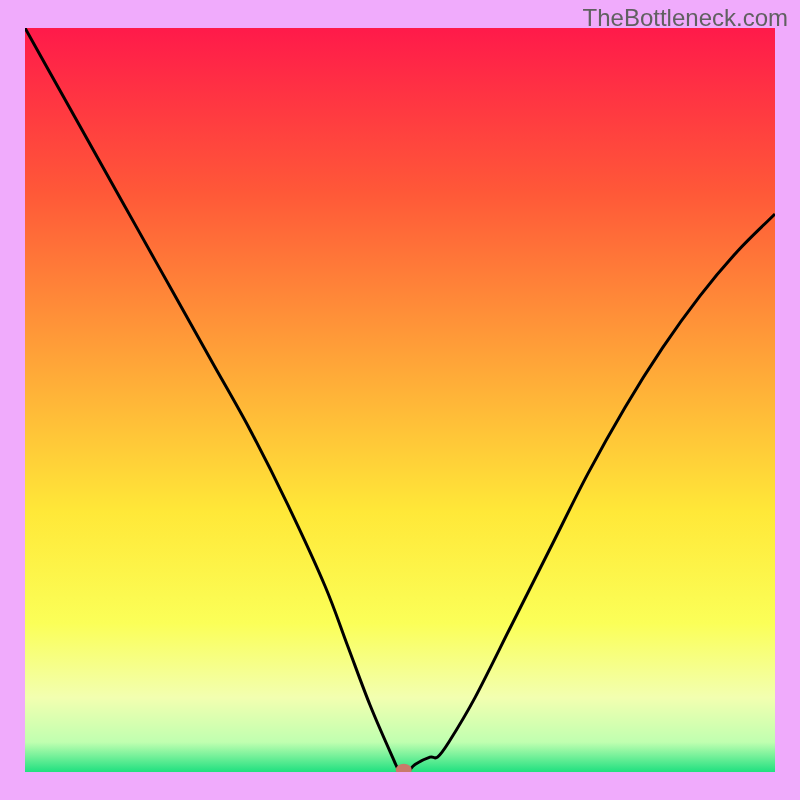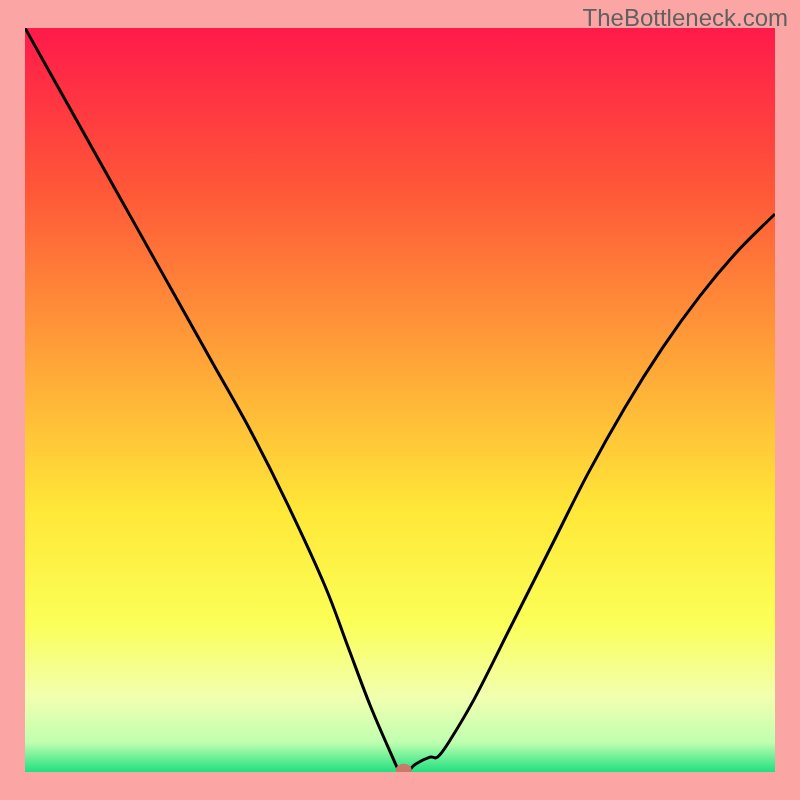--- a/index.html
+++ b/index.html
@@ -4,21 +4,21 @@
 <style>
   body {
     margin: 0;
     padding: 0;
     background: #ffffff;
   }
   .chart-container {
     position: relative;
     width: 800px;
     height: 800px;
-    background: #fca5a5;
+    background: #f0abfc;
   }
   .watermark {
     position: absolute;
     top: 4px;
     right: 12px;
     color: #606060;
     font-family: Arial, Helvetica, sans-serif;
     font-size: 24px;
     font-weight: 500;
     z-index: 10;

